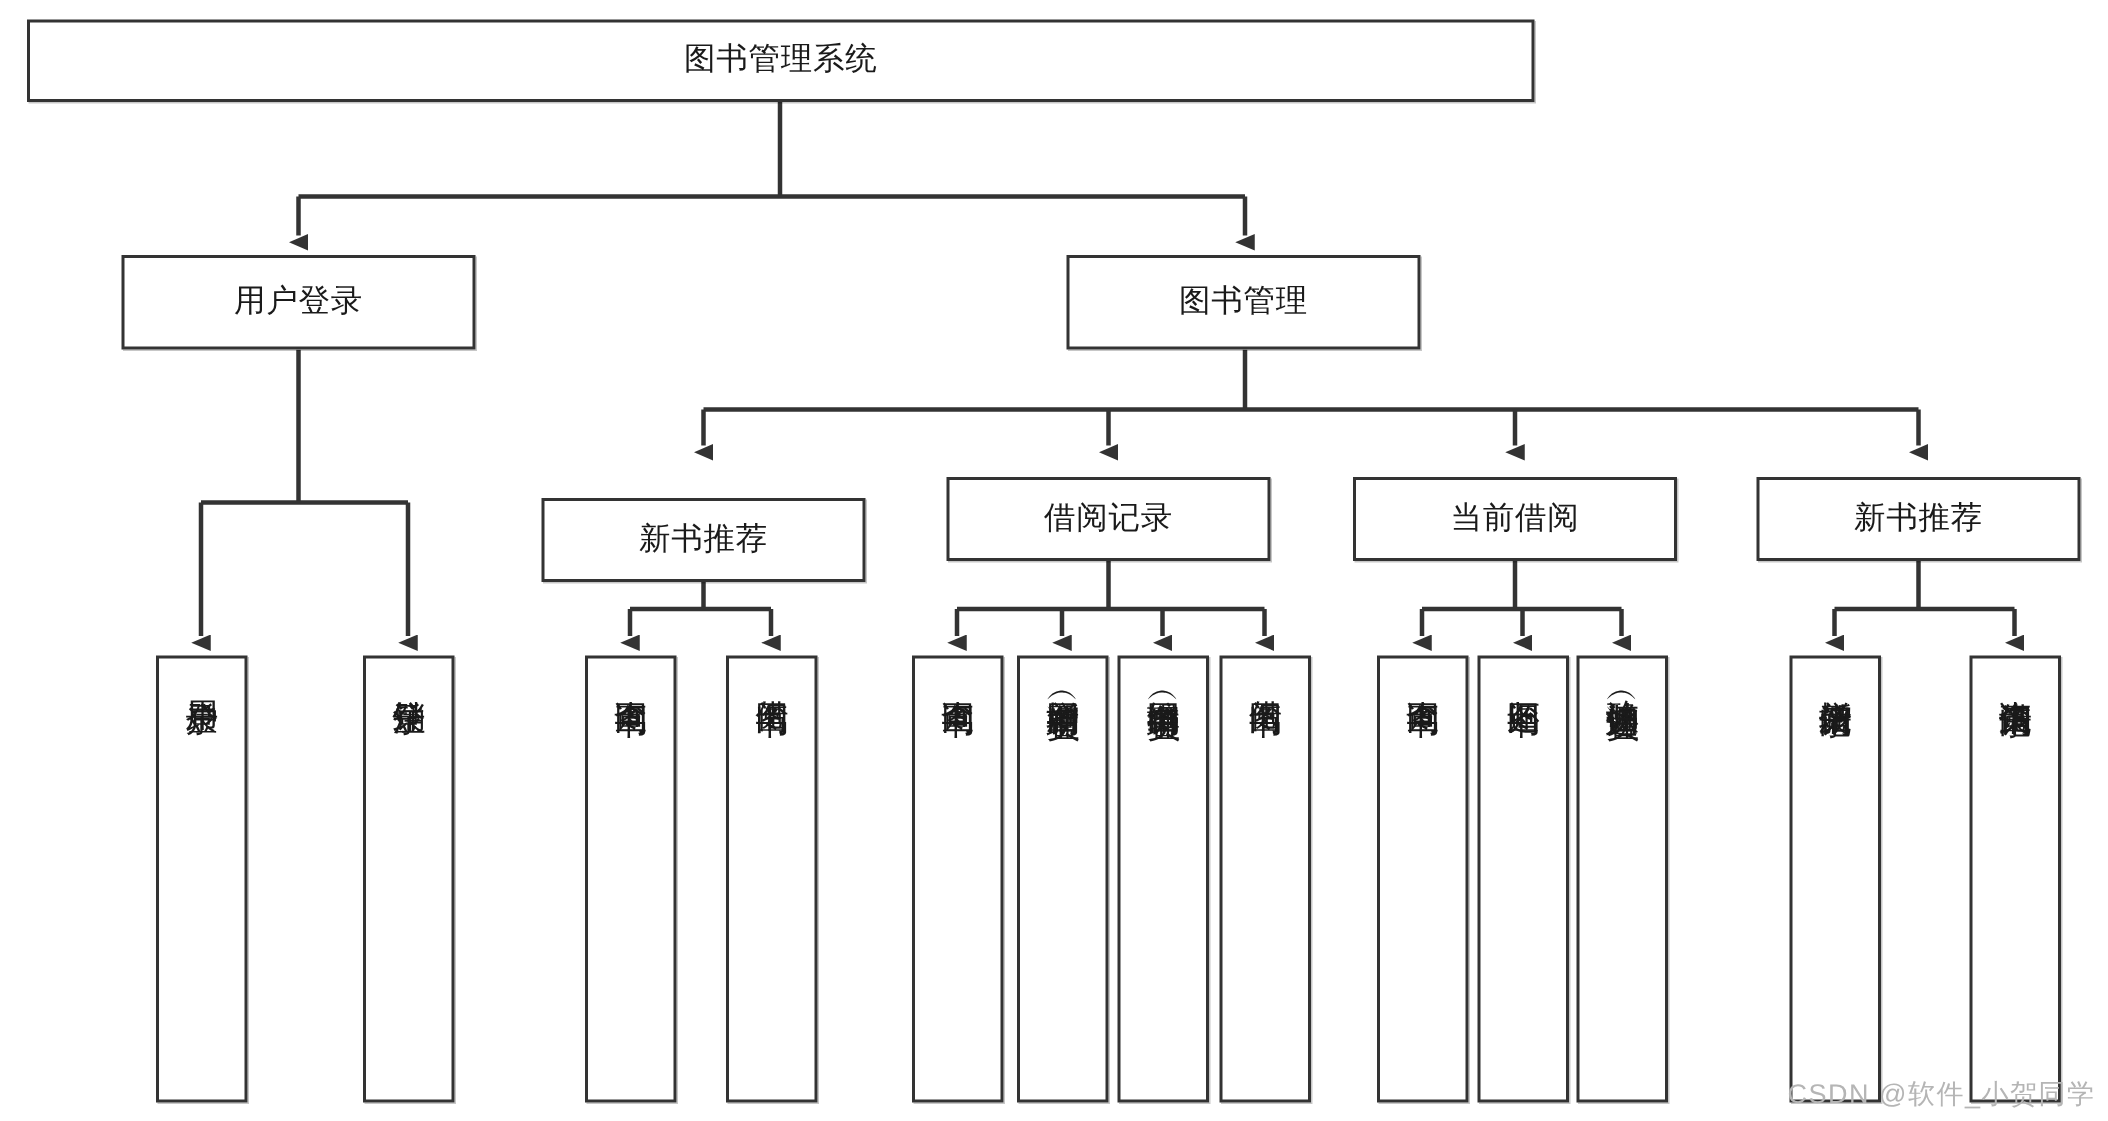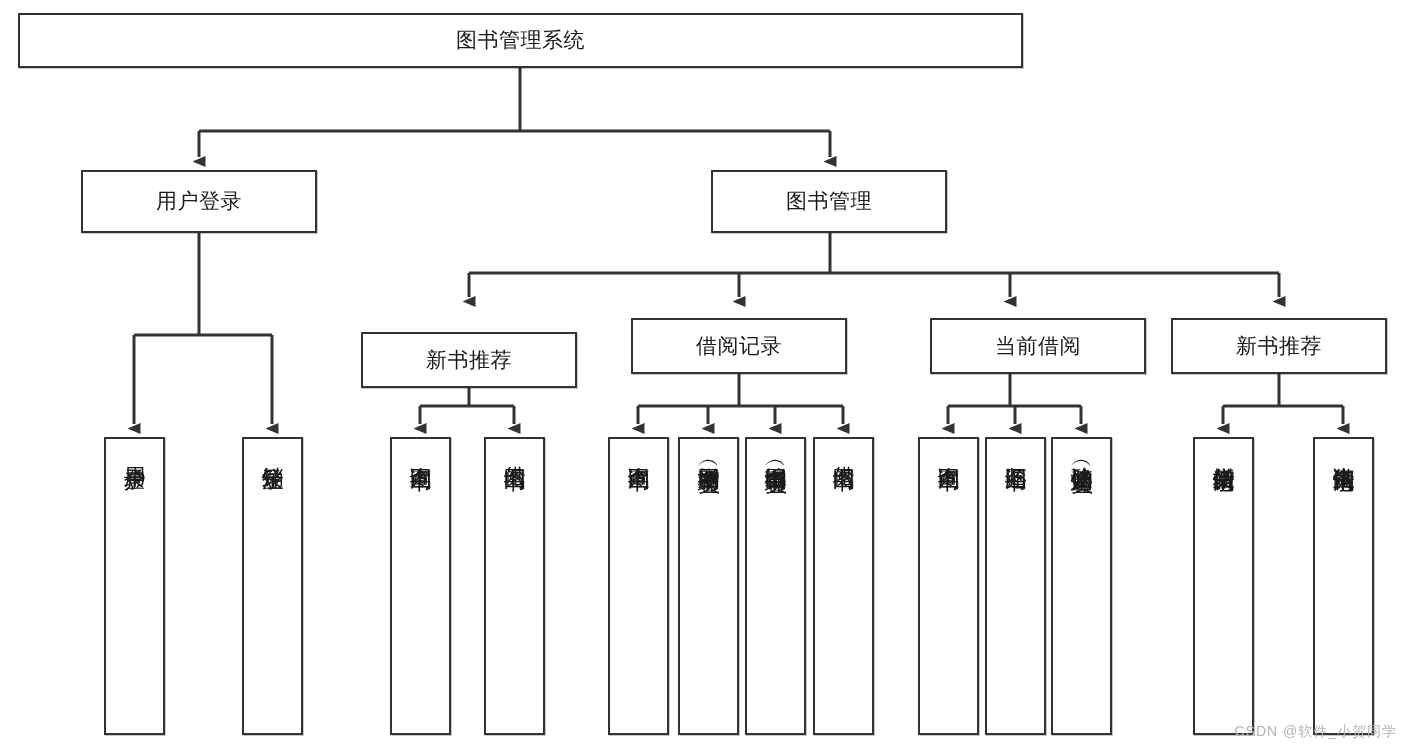--- a/index.html
+++ b/index.html
@@ -56,21 +56,21 @@
     text-orientation: upright;
     font-size: 22px;
     line-height: 1.02;
     letter-spacing: 1px;
     white-space: nowrap;
   }
   #watermark {
     position: absolute;
     right: 8px;
     bottom: 6px;
-    font-size: 14px;
+    font-size: 18px;
     color: #b5b5b5;
     letter-spacing: 1px;
     white-space: nowrap;
   }
 </style>
 </head>
 <body>
 
 <div id="canvas">
 
@@ -134,21 +134,21 @@
   <div class="node horiz" style="left:711px; top:170px; width:236px; height:63px;">
     <span class="label">图书管理</span>
   </div>
 
   <div class="node horiz" style="left:361px; top:332px; width:216px; height:56px;">
     <span class="label">新书推荐</span>
   </div>
   <div class="node horiz" style="left:631px; top:318px; width:216px; height:56px;">
     <span class="label">借阅记录</span>
   </div>
-  <div class="node horiz" style="left:902px; top:318px; width:216px; height:56px;margin-left:28px;">
+  <div class="node horiz" style="left:902px; top:318px; width:216px; height:56px;">
     <span class="label">当前借阅</span>
   </div>
   <div class="node horiz" style="left:1171px; top:318px; width:216px; height:56px;">
     <span class="label">新书推荐</span>
   </div>
 
   <div class="node vert" style="left:104px; top:437px; width:61px; height:298px;">
     <span class="label">用户登录</span>
   </div>
   <div class="node vert" style="left:242px; top:437px; width:61px; height:298px;">

